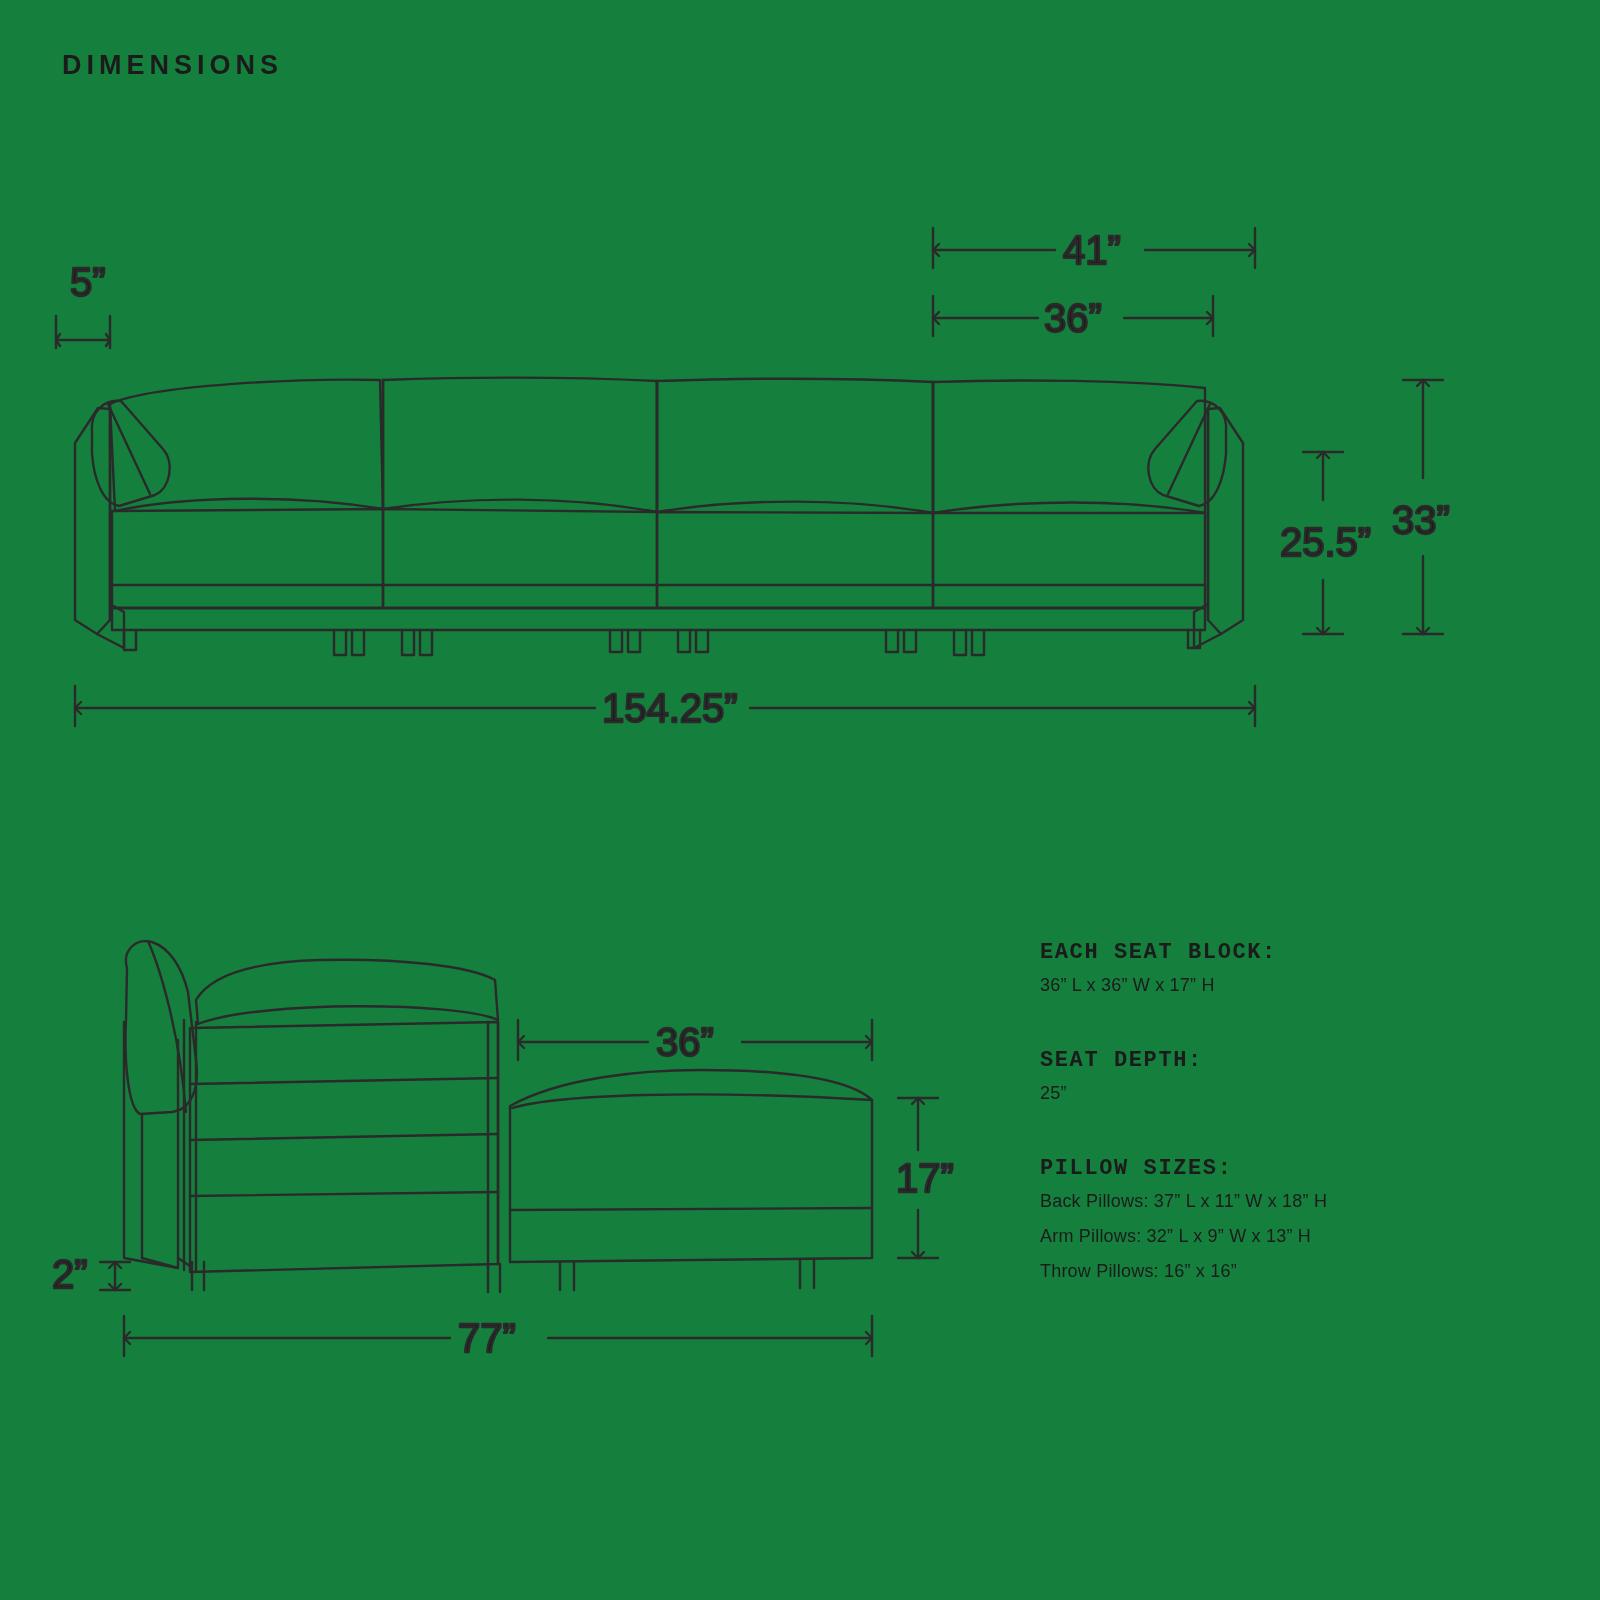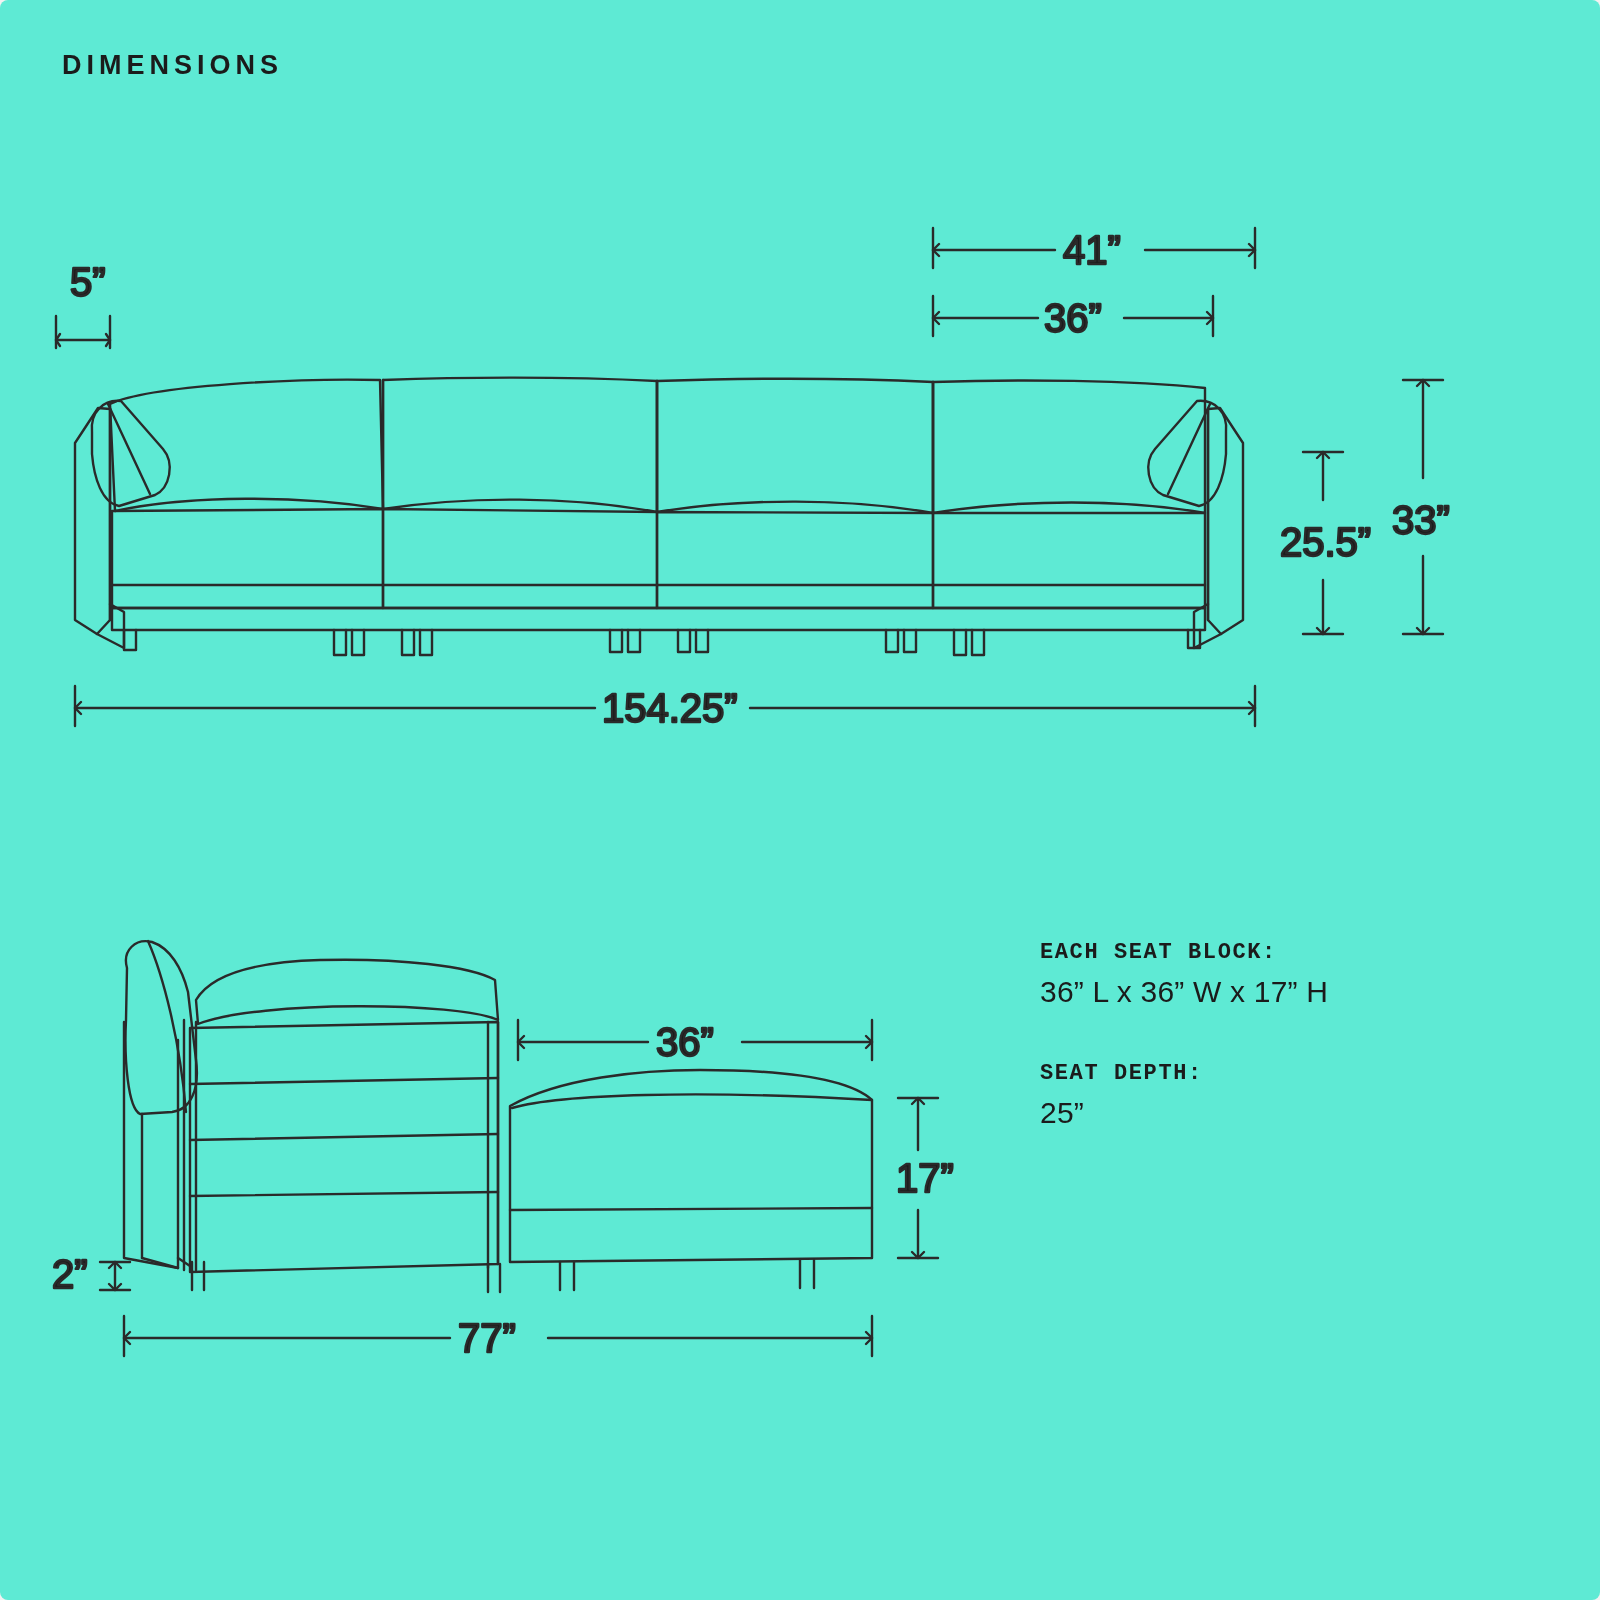--- a/index.html
+++ b/index.html
@@ -11,22 +11,21 @@
     width: 1600px;
     height: 1600px;
     position: relative;
     font-family: "Liberation Sans", sans-serif;
     color: #1b1b1b;
     overflow: hidden;
   }
   .page {
     position: absolute;
     inset: 0;
-    background: #5eead4;
-    border-radius: 8px;
+    background: #15803d;
   }
   .title {
     position: absolute;
     left: 62px;
     top: 50px;
     font-size: 27px;
     font-weight: bold;
     letter-spacing: 5px;
     color: #1b1b1b;
   }
@@ -50,21 +49,21 @@
   }
   .spec-head {
     font-size: 22px;
     font-weight: bold;
     letter-spacing: 1.6px;
     margin: 0 0 10px 0;
     color: #1b1b1b;
     font-family: Liberation Mono, monospace;
   }
   .spec-line {
-    font-size: 30px;
+    font-size: 18px;
     margin: 0 0 6px 0;
     color: #1b1b1b;
     letter-spacing: 0.2px;
   }
   .spec-group {
     margin-bottom: 52px;
   }
   .spec-group.last {
     margin-bottom: 0;
   }
@@ -280,16 +279,22 @@
     <div class="spec-group">
       <div class="spec-head">EACH SEAT BLOCK:</div>
       <div class="spec-line">36” L x 36” W x 17” H</div>
     </div>
 
     <div class="spec-group">
       <div class="spec-head">SEAT DEPTH:</div>
       <div class="spec-line">25”</div>
     </div>
 
+    <div class="spec-group last">
+      <div class="spec-head">PILLOW SIZES:</div>
+      <div class="spec-line">Back Pillows: 37” L x 11” W x 18” H</div>
+      <div class="spec-line">Arm Pillows: 32” L x 9” W x 13” H</div>
+      <div class="spec-line">Throw Pillows: 16” x 16”</div>
+    </div>
 
   </div>
 
 </div>
 
 </body></html>

